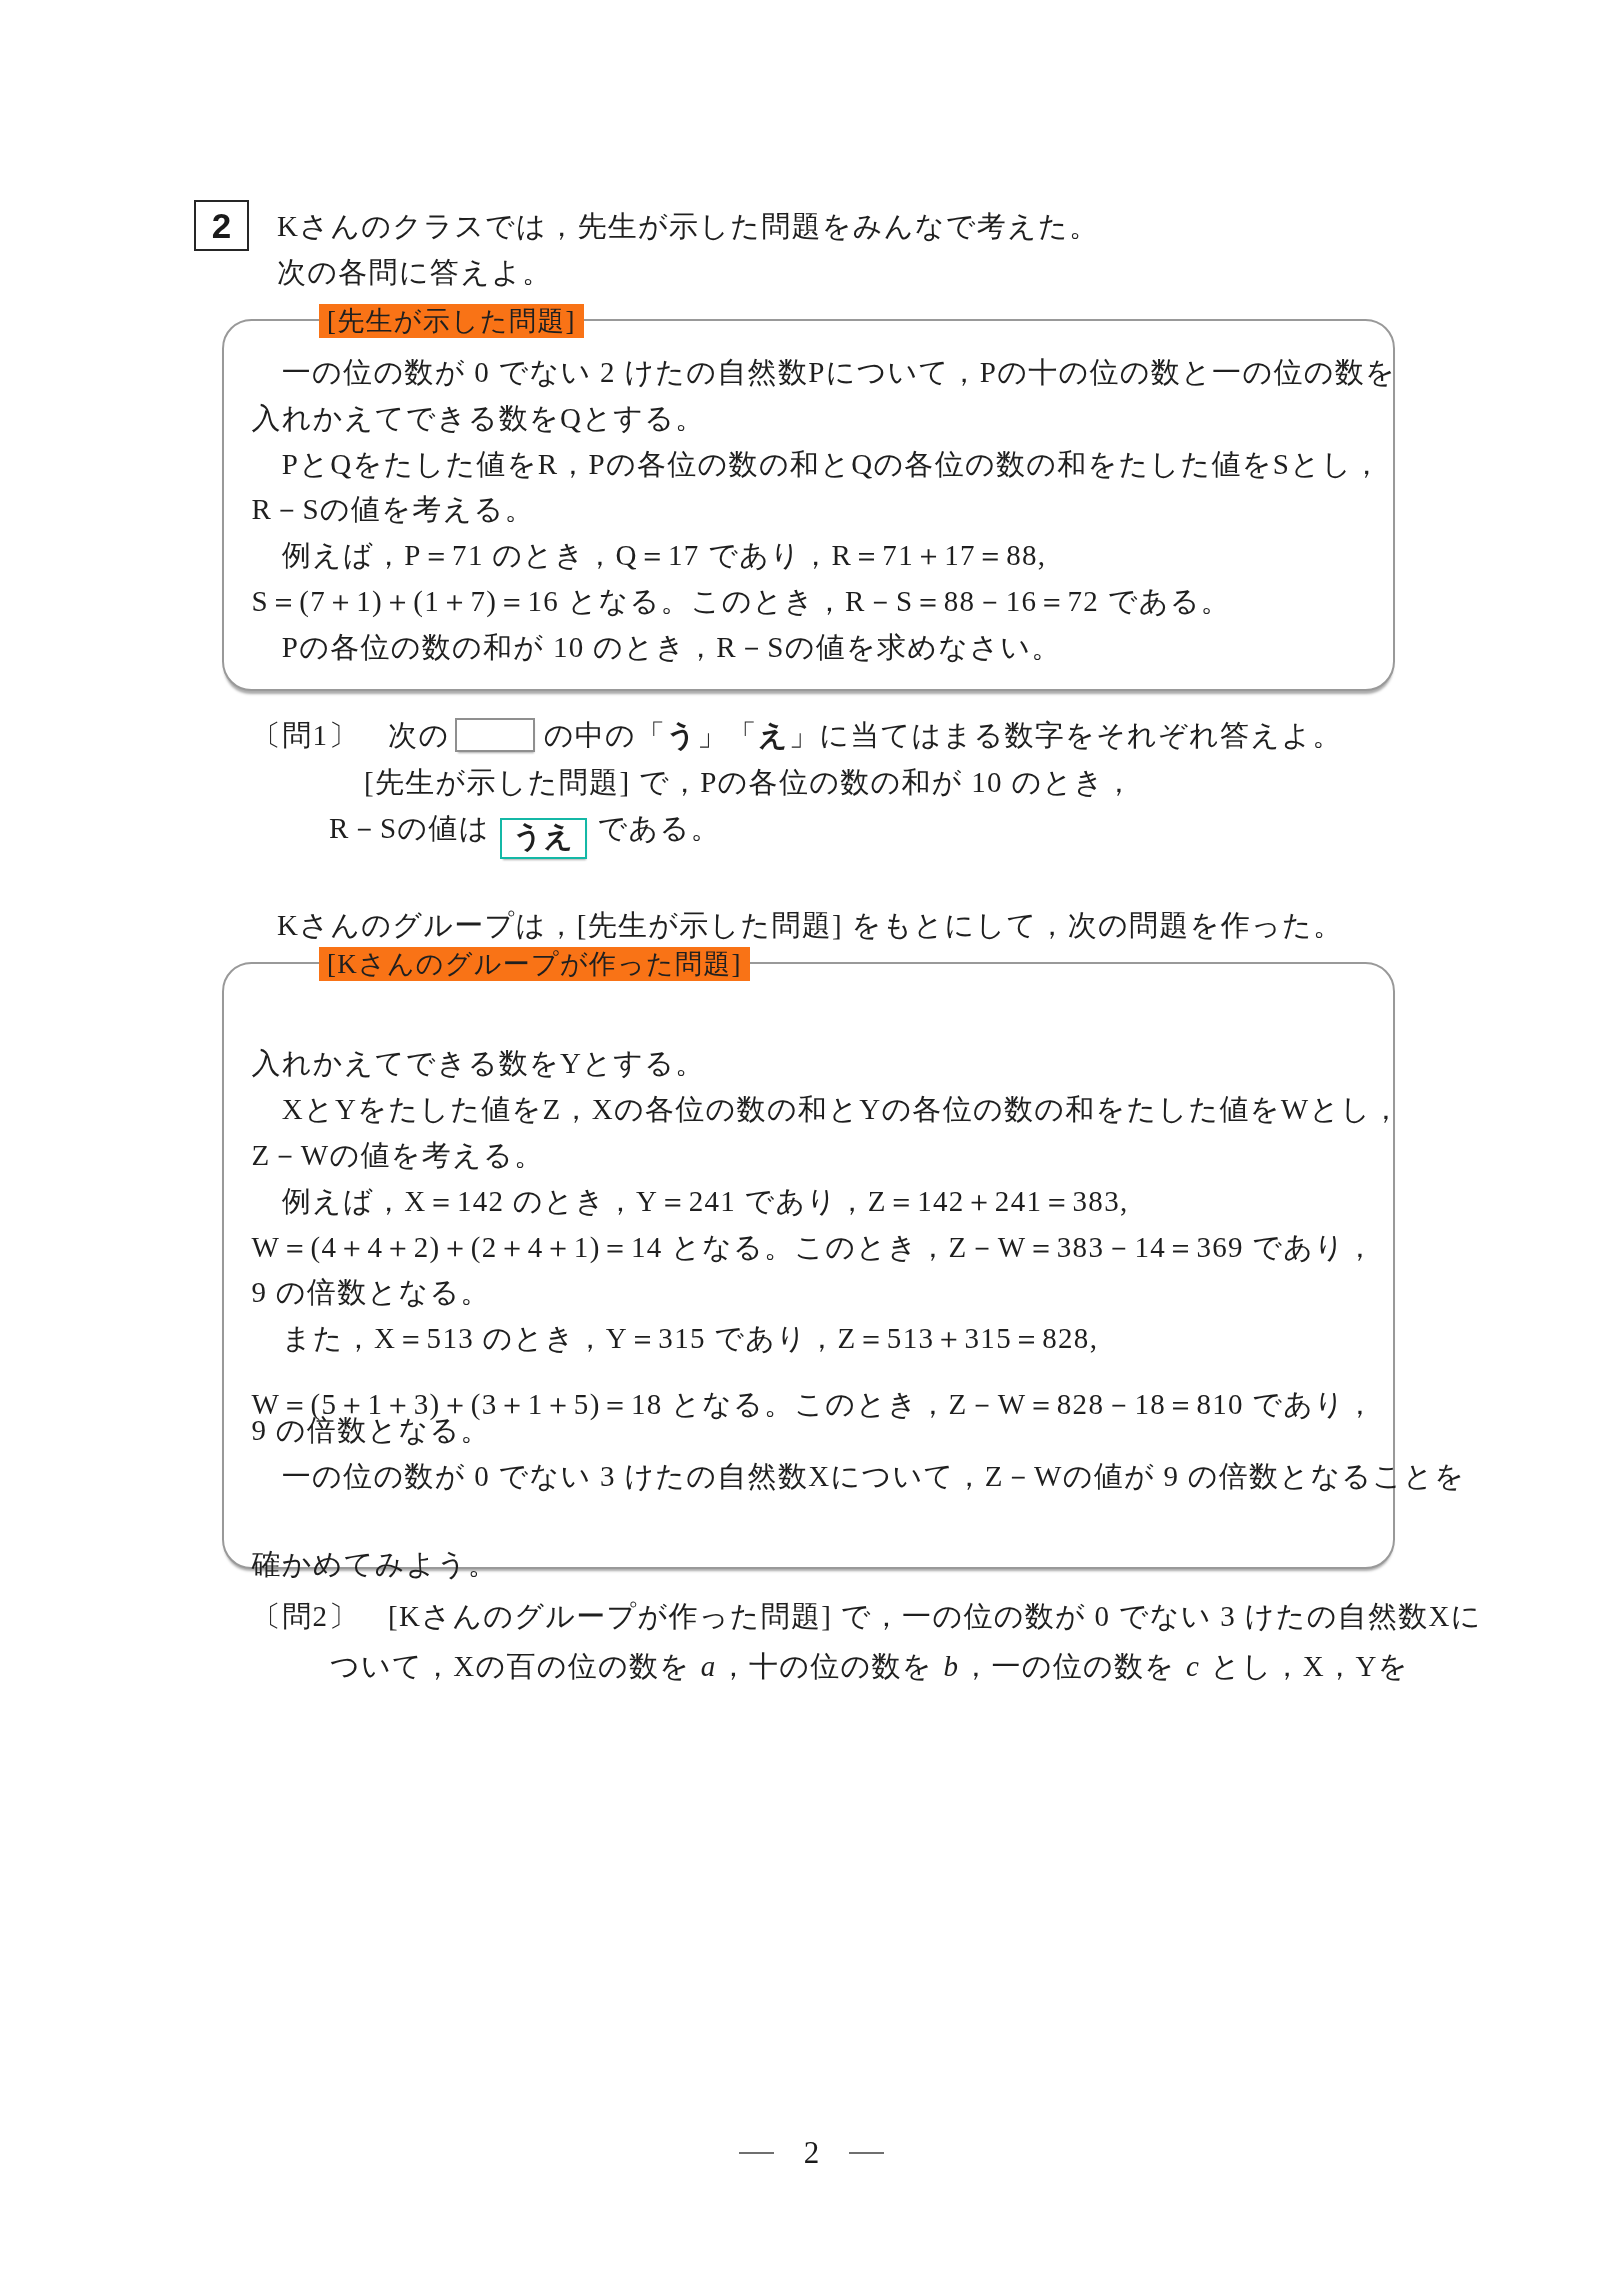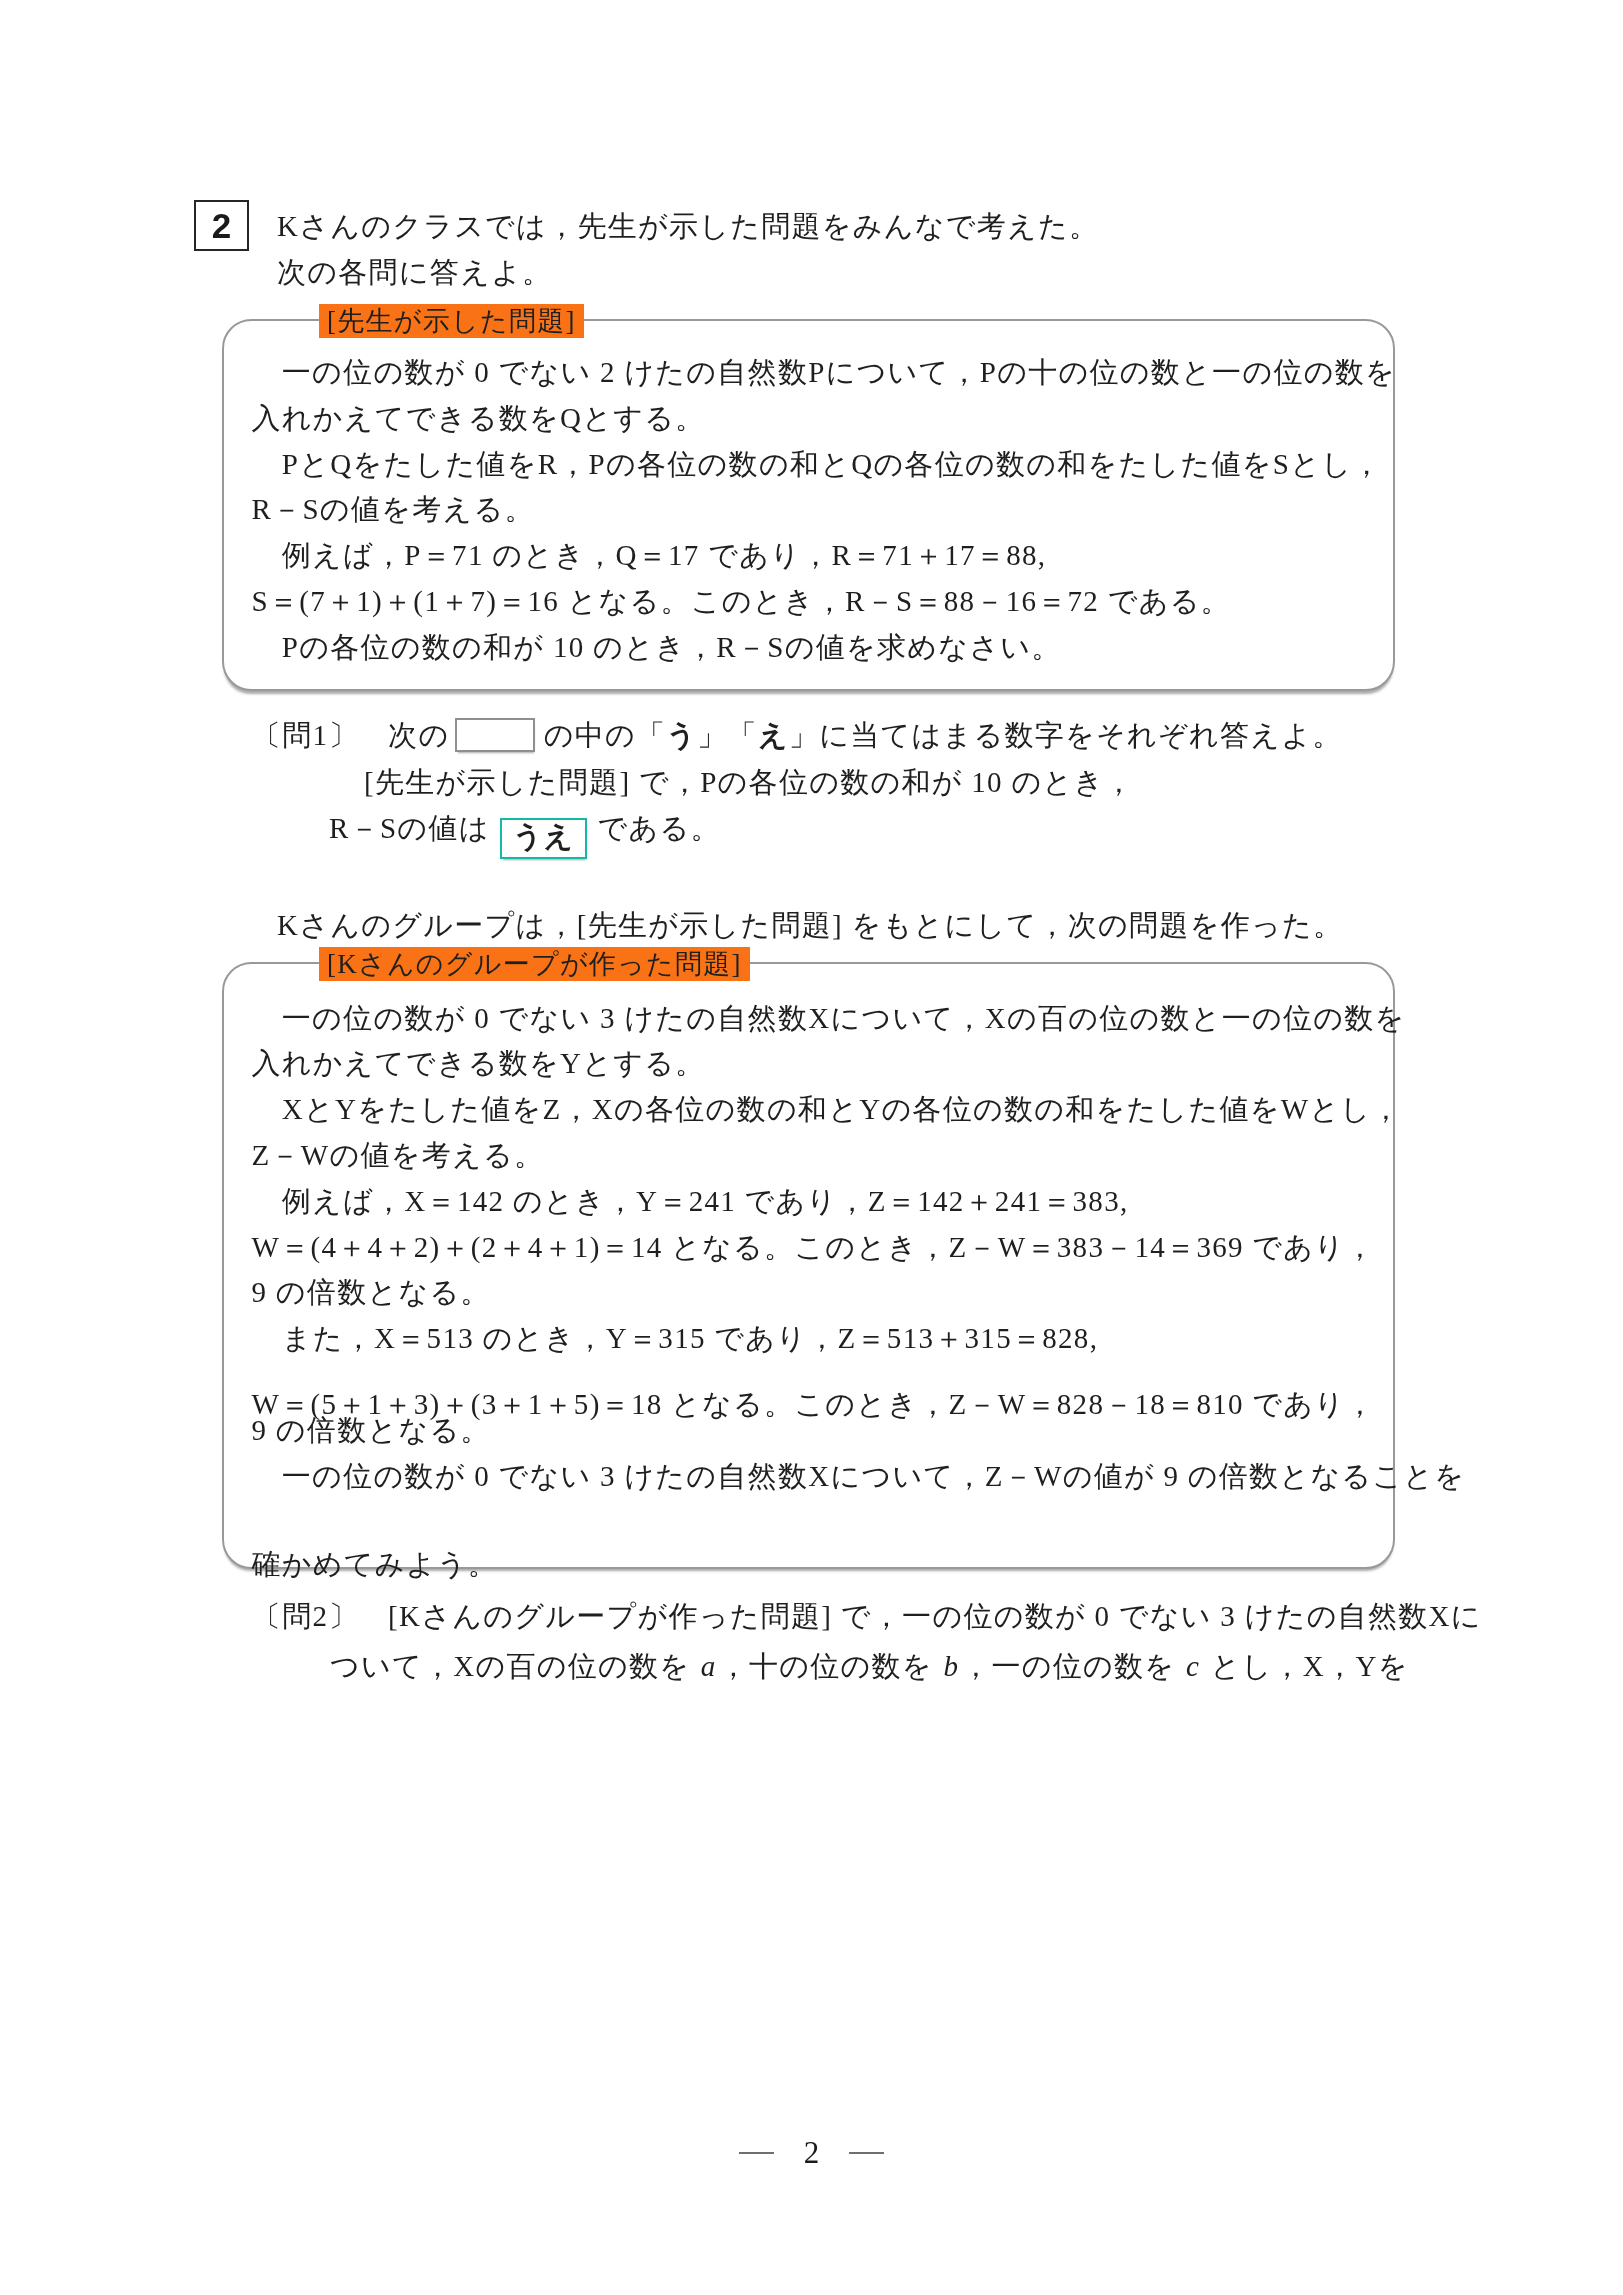--- a/index.html
+++ b/index.html
@@ -111,21 +111,20 @@
   </div>
   <div class="line" style="left:364px;top:764px;">[先生が示した問題] で，Pの各位の数の和が 10 のとき，</div>
   <div class="line" style="left:329px;top:810px;">
     <span>R－Sの値は</span><span class="ans-box"><span class="b">うえ</span></span><span>である。</span>
   </div>
 
   <div class="line" style="left:277px;top:907px;">Kさんのグループは，[先生が示した問題] をもとにして，次の問題を作った。</div>
 
   <div class="frame" style="top:962px;height:603px;">
     <div class="frame-label">[Kさんのグループが作った問題]</div>
-    <div class="fline" style="top:37px;">　一の位の数が 0 でない 3 けたの自然数Xについて，Xの百の位の数と一の位の数を</div>
     <div class="fline" style="top:128px;">　XとYをたした値をZ，Xの各位の数の和とYの各位の数の和をたした値をWとし，</div>
     <div class="fline" style="top:82px;">入れかえてできる数をYとする。</div>
     <div class="fline" style="top:174px;">Z－Wの値を考える。</div>
     <div class="fline" style="top:220px;">　例えば，X＝142 のとき，Y＝241 であり，Z＝142＋241＝383,</div>
     <div class="fline" style="top:266px;">W＝(4＋4＋2)＋(2＋4＋1)＝14 となる。このとき，Z－W＝383－14＝369 であり，</div>
     <div class="fline" style="top:311px;">9 の倍数となる。</div>
     <div class="fline" style="top:357px;">　また，X＝513 のとき，Y＝315 であり，Z＝513＋315＝828,</div>
     <div class="fline" style="top:403px;margin-top:20px;">W＝(5＋1＋3)＋(3＋1＋5)＝18 となる。このとき，Z－W＝828－18＝810 であり，</div>
     <div class="fline" style="top:449px;">9 の倍数となる。</div>
     <div class="fline" style="top:495px;">　一の位の数が 0 でない 3 けたの自然数Xについて，Z－Wの値が 9 の倍数となることを</div>

